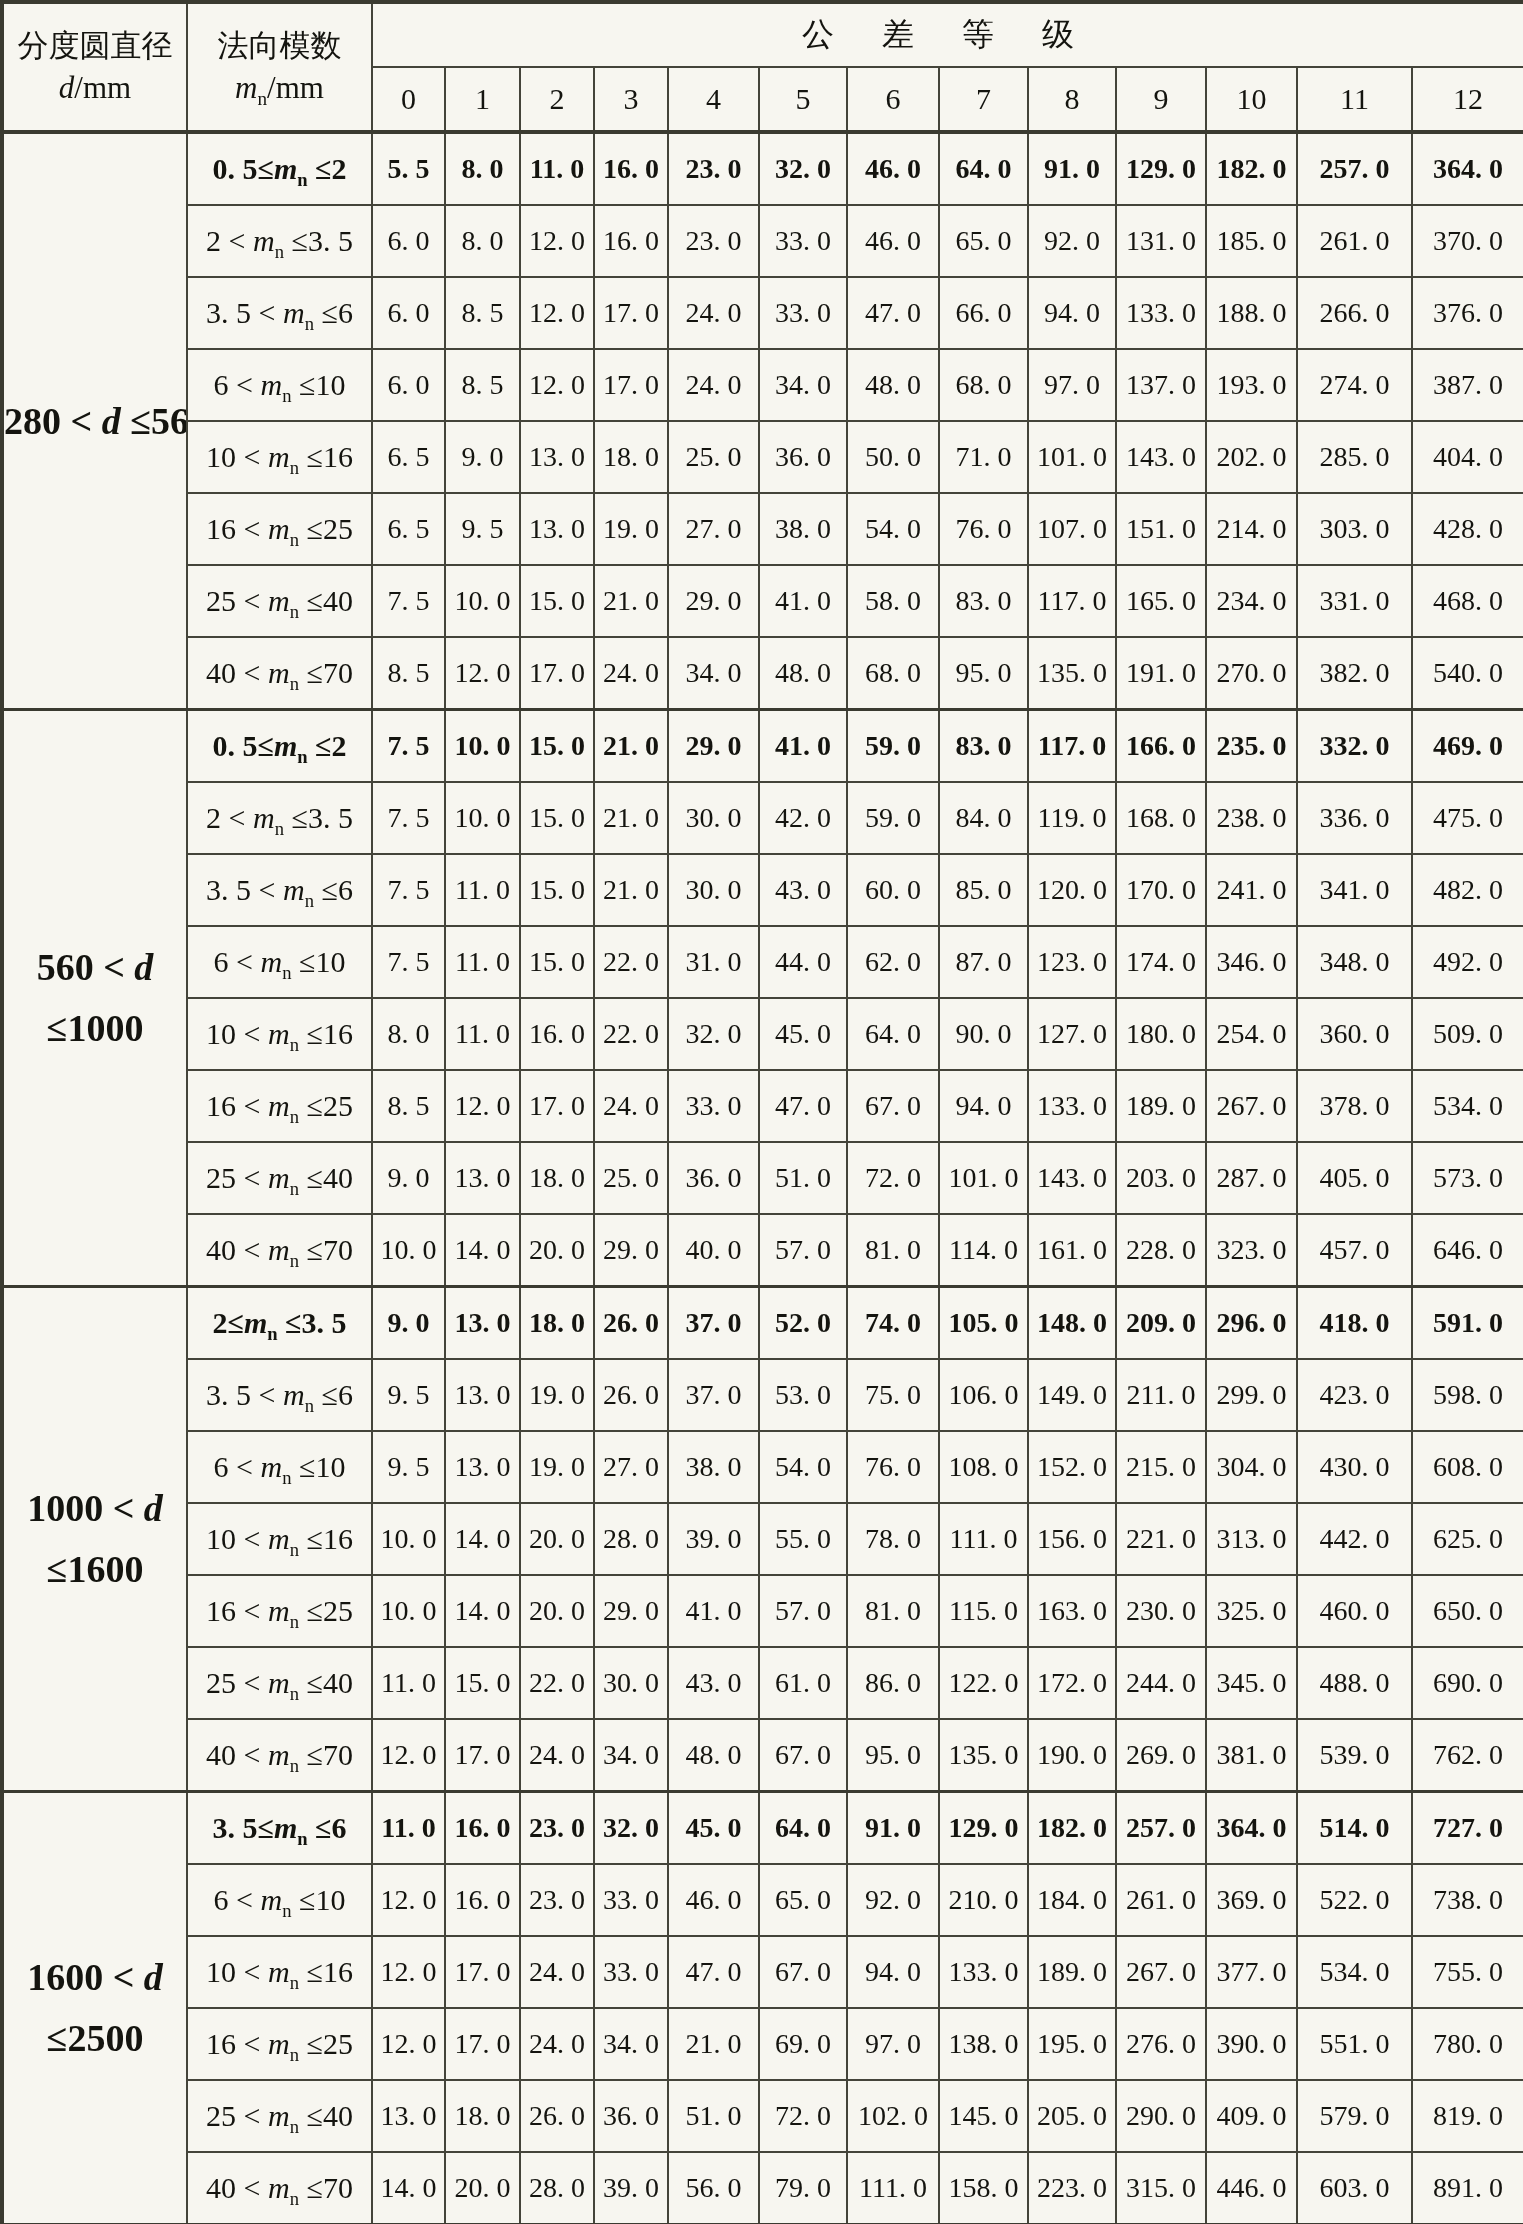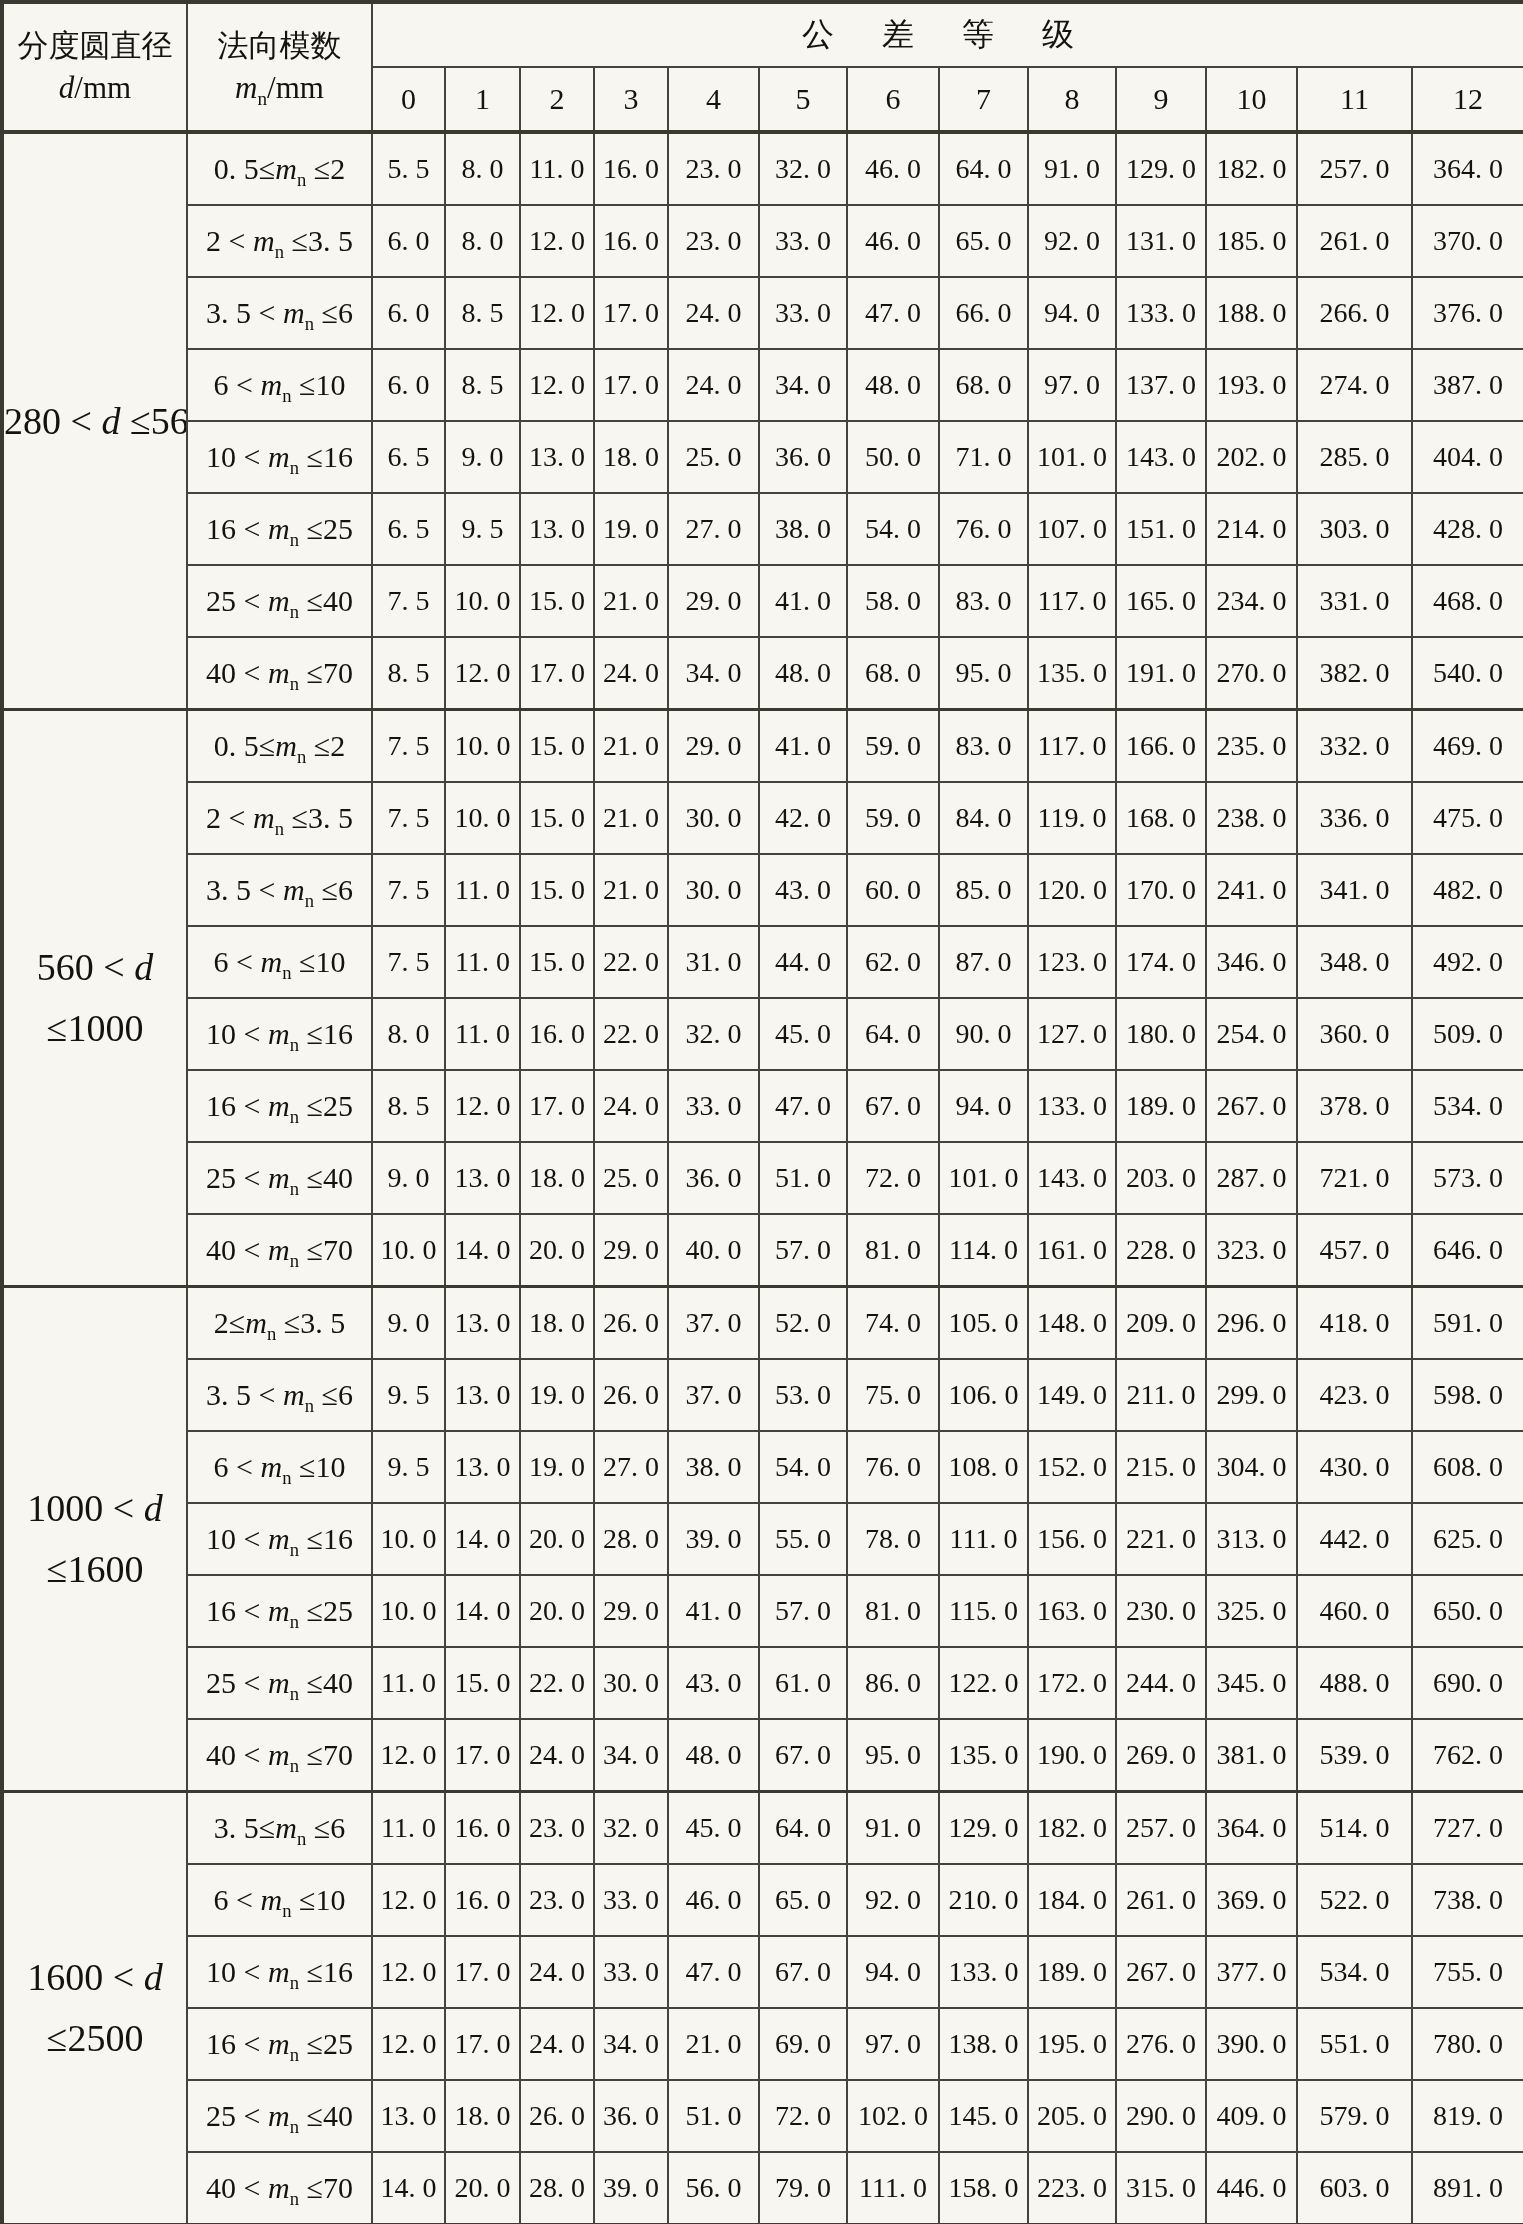--- a/index.html
+++ b/index.html
@@ -29,21 +29,21 @@
   thead tr.top-row th{height:62px;}
   thead tr.grade-row th{height:62px;font-size:30px;}
   thead{border-bottom:4px solid #3a3a30;}
   .grade-title{letter-spacing:20px;font-size:32px;}
   .hdr-line{display:block;line-height:1.35;}
   .sym{font-style:italic;font-family:"Liberation Serif","DejaVu Serif",serif;}
   sub.subn{font-size:0.62em;line-height:0;}
   tbody td{font-size:28px;height:70px;}
   td.diameter-cell{font-size:38px;line-height:1.6;}
   td.module-cell{font-size:30px;}
-  tbody tr.group-start td{border-top:3px solid #3a3a30;}
+  tbody tr.group-start td{border-top:3px solid #3a3a30;font-weight:bold;}
 </style>
 </head>
 <body>
 
 <table class="tol">
   <colgroup>
       <col style="width: 185px;">
       <col style="width: 185px;">
       <col style="width: 73px;">
       <col style="width: 75px;">
@@ -320,21 +320,21 @@
         <td>13. 0</td>
         <td>18. 0</td>
         <td>25. 0</td>
         <td>36. 0</td>
         <td>51. 0</td>
         <td>72. 0</td>
         <td>101. 0</td>
         <td>143. 0</td>
         <td>203. 0</td>
         <td>287. 0</td>
-        <td>721. 0</td>
+        <td>405. 0</td>
         <td>573. 0</td>
       </tr>
       <tr>
         <td class="module-cell"><span>40 &lt; </span><i class="sym">m</i><sub class="subn">n</sub><span> ≤70</span></td>
         <td>10. 0</td>
         <td>14. 0</td>
         <td>20. 0</td>
         <td>29. 0</td>
         <td>40. 0</td>
         <td>57. 0</td>

